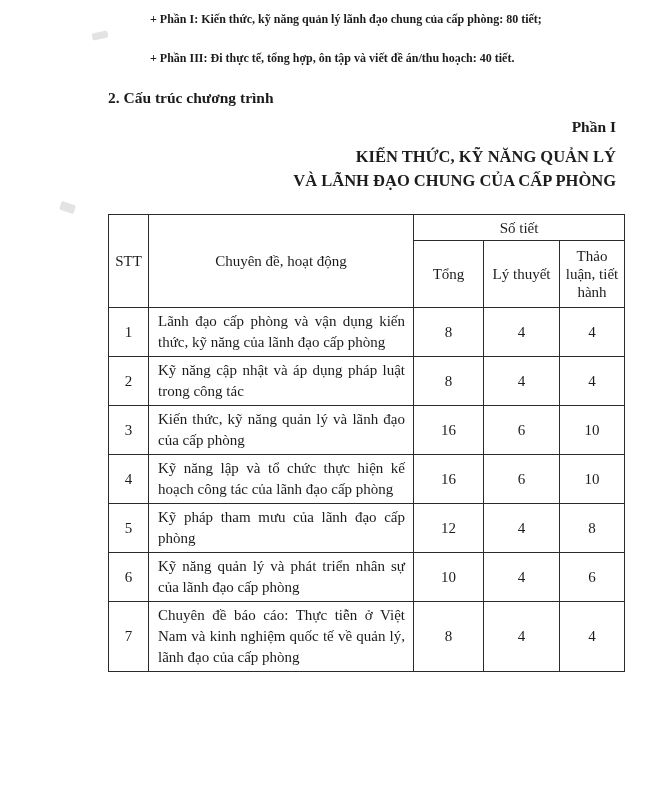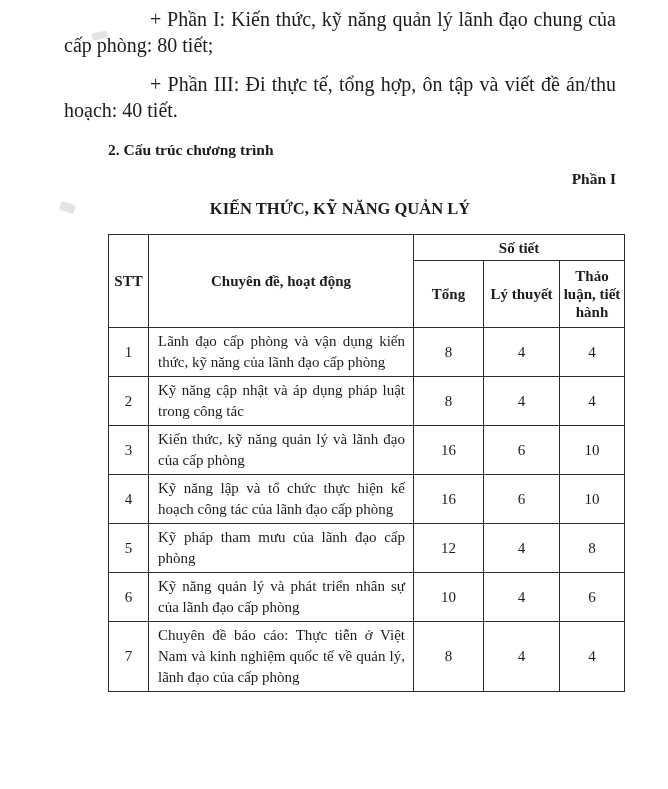--- a/index.html
+++ b/index.html
@@ -12,56 +12,57 @@
     overflow:hidden;
   }
   .page { padding:6px 52px 0 64px; position:relative; }
 
   
   .artifact { position:absolute; background:#9a9a9a; opacity:.28; border-radius:2px; }
   .a1 { left:92px; top:32px; width:16px; height:7px; transform:rotate(-12deg); }
   .a2 { left:60px; top:203px; width:15px; height:9px; transform:rotate(18deg); }
 
   .para {
-    font-size:20px; line-height:26px;
+    font-size:12px; line-height:26px;
     text-align:justify; text-indent:86px;
     margin-bottom:13px;
+    font-weight:bold;
   }
   .section-heading {
     font-weight:bold; font-size:15.5px;
     margin:18px 0 11px 44px;
   }
   .part-label {
     text-align:right; font-weight:bold; font-size:15.5px;
     margin:2px 0 9px 0;
   }
   .doc-title {
-    text-align:center; font-weight:bold; font-size:16.5px;
-    line-height:24px; margin-bottom:13px;
+    text-align:right; font-weight:bold; font-size:16.5px;
+    line-height:24px; margin-bottom:21px;
   }
 
   table.curriculum {
     border-collapse:collapse;
     margin-left:44px;
     table-layout:fixed;
     width:516px;
   }
   .curriculum col.c-stt      { width:40px; }
   .curriculum col.c-topic    { width:265px; }
   .curriculum col.c-total    { width:70px; }
   .curriculum col.c-theory   { width:76px; }
   .curriculum col.c-practice { width:65px; }
 
   .curriculum th, .curriculum td {
     border:1.6px solid #2b2b2b;
     font-size:15px;
     vertical-align:middle;
   }
   .curriculum th {
-    font-weight:bold; text-align:center;
+    font-weight:normal; text-align:center;
     line-height:18px; padding:2px 3px;
   }
   tr.h-group-row th { height:26px; }
   tr.h-sub-row  th { height:67px; }
 
   .curriculum td.num   { text-align:center; }
   .curriculum td.topic {
     text-align:justify; padding:3px 8px 3px 9px; line-height:21px;
   }
   tbody tr { height:41px; }
@@ -75,20 +76,21 @@
   <div class="artifact a2"></div>
 
   <p class="para">+ Phần I: Kiến thức, kỹ năng quản lý lãnh đạo chung của cấp phòng: 80 tiết;</p>
   <p class="para">+ Phần III: Đi thực tế, tổng hợp, ôn tập và viết đề án/thu hoạch: 40 tiết.</p>
 
   <div class="section-heading">2. Cấu trúc chương trình</div>
   <div class="part-label">Phần I</div>
 
   <div class="doc-title">
     <div>KIẾN THỨC, KỸ NĂNG QUẢN LÝ</div>
+    <div>VÀ LÃNH ĐẠO CHUNG CỦA CẤP PHÒNG</div>
   </div>
 
   <table class="curriculum">
     <colgroup>
       <col class="c-stt">
         <col class="c-topic">
         <col class="c-total">
         <col class="c-theory">
         <col class="c-practice">
     </colgroup>

